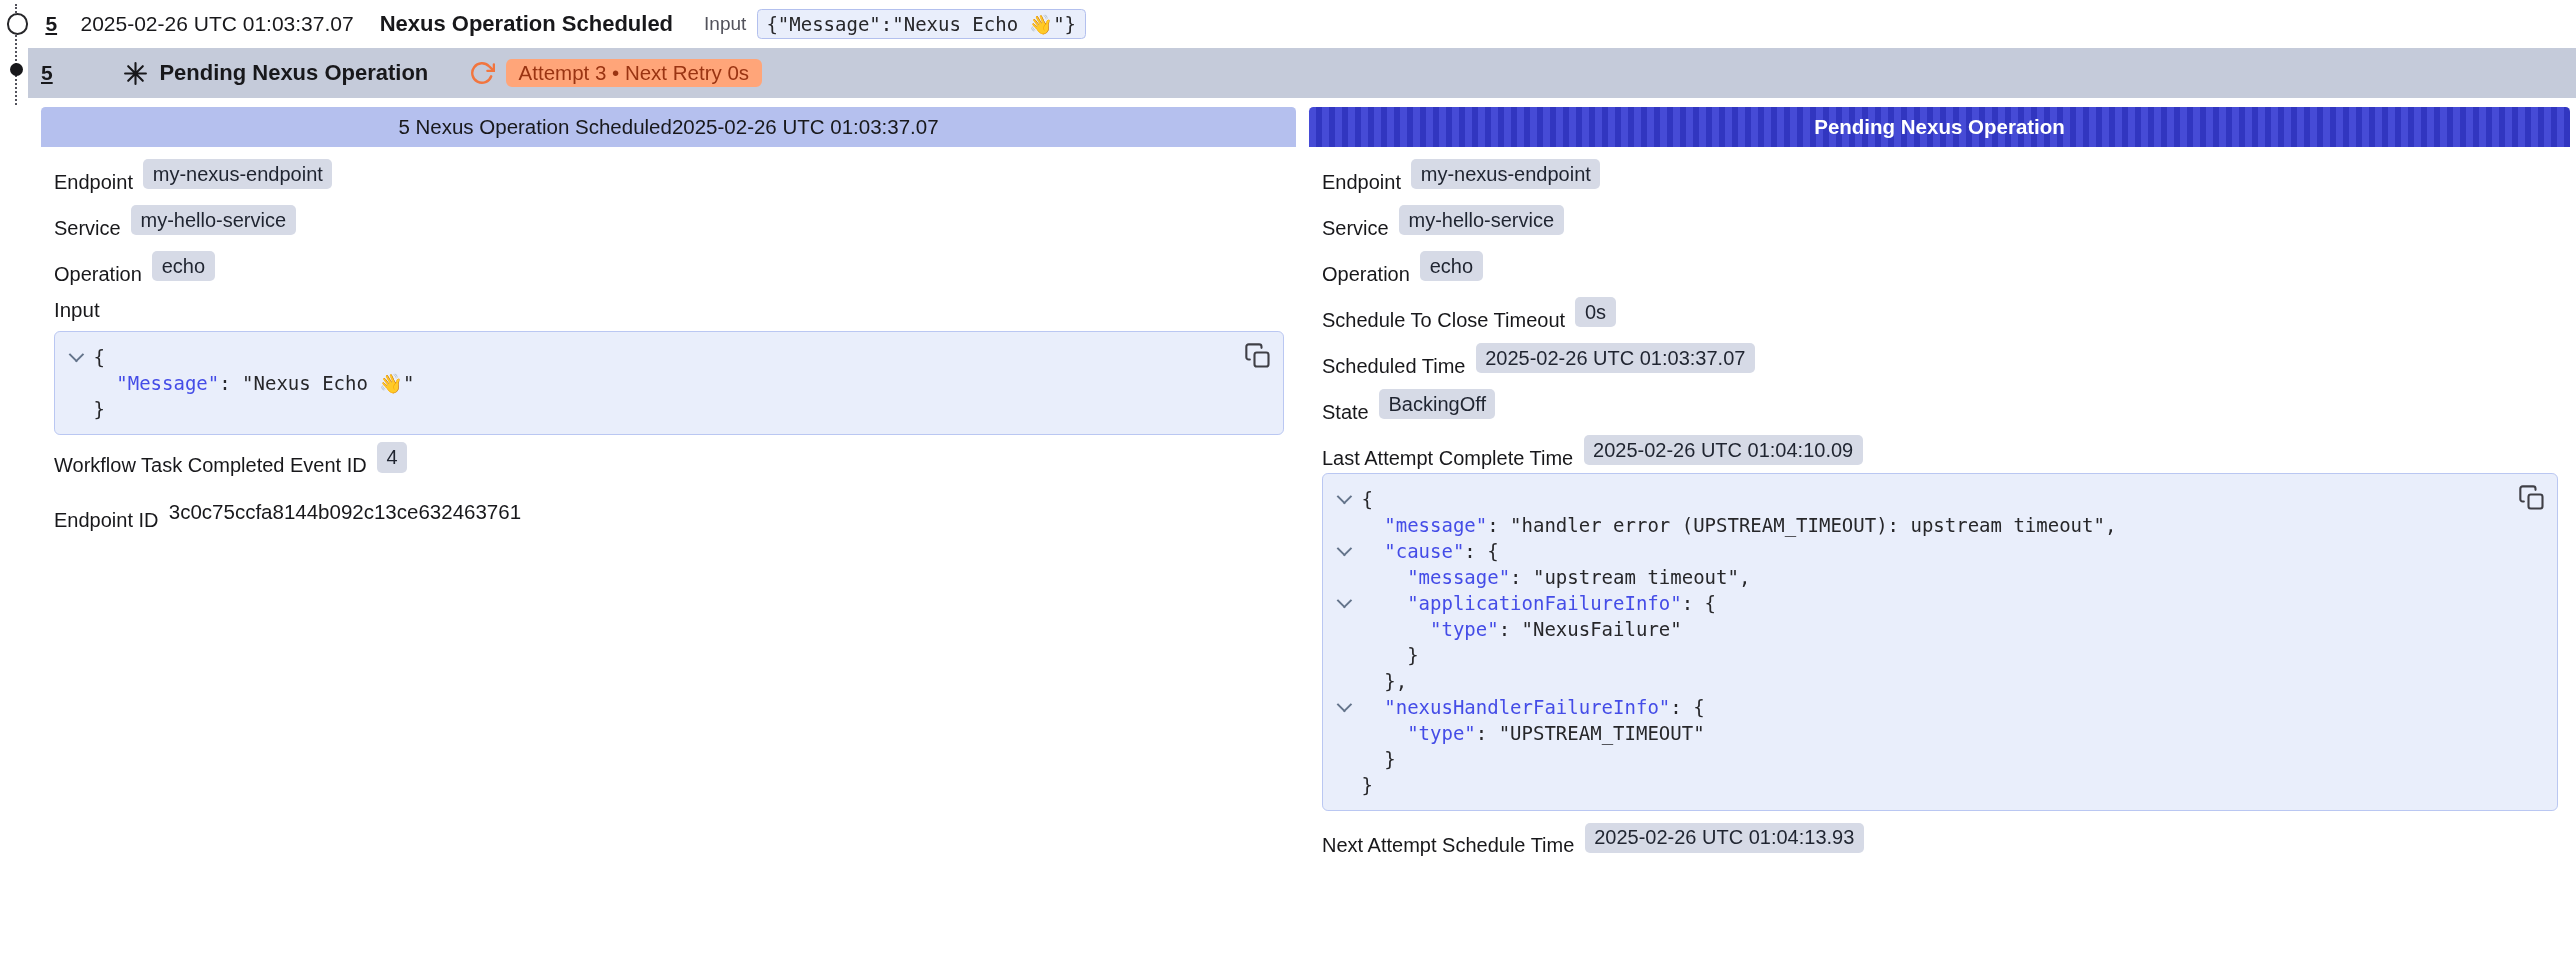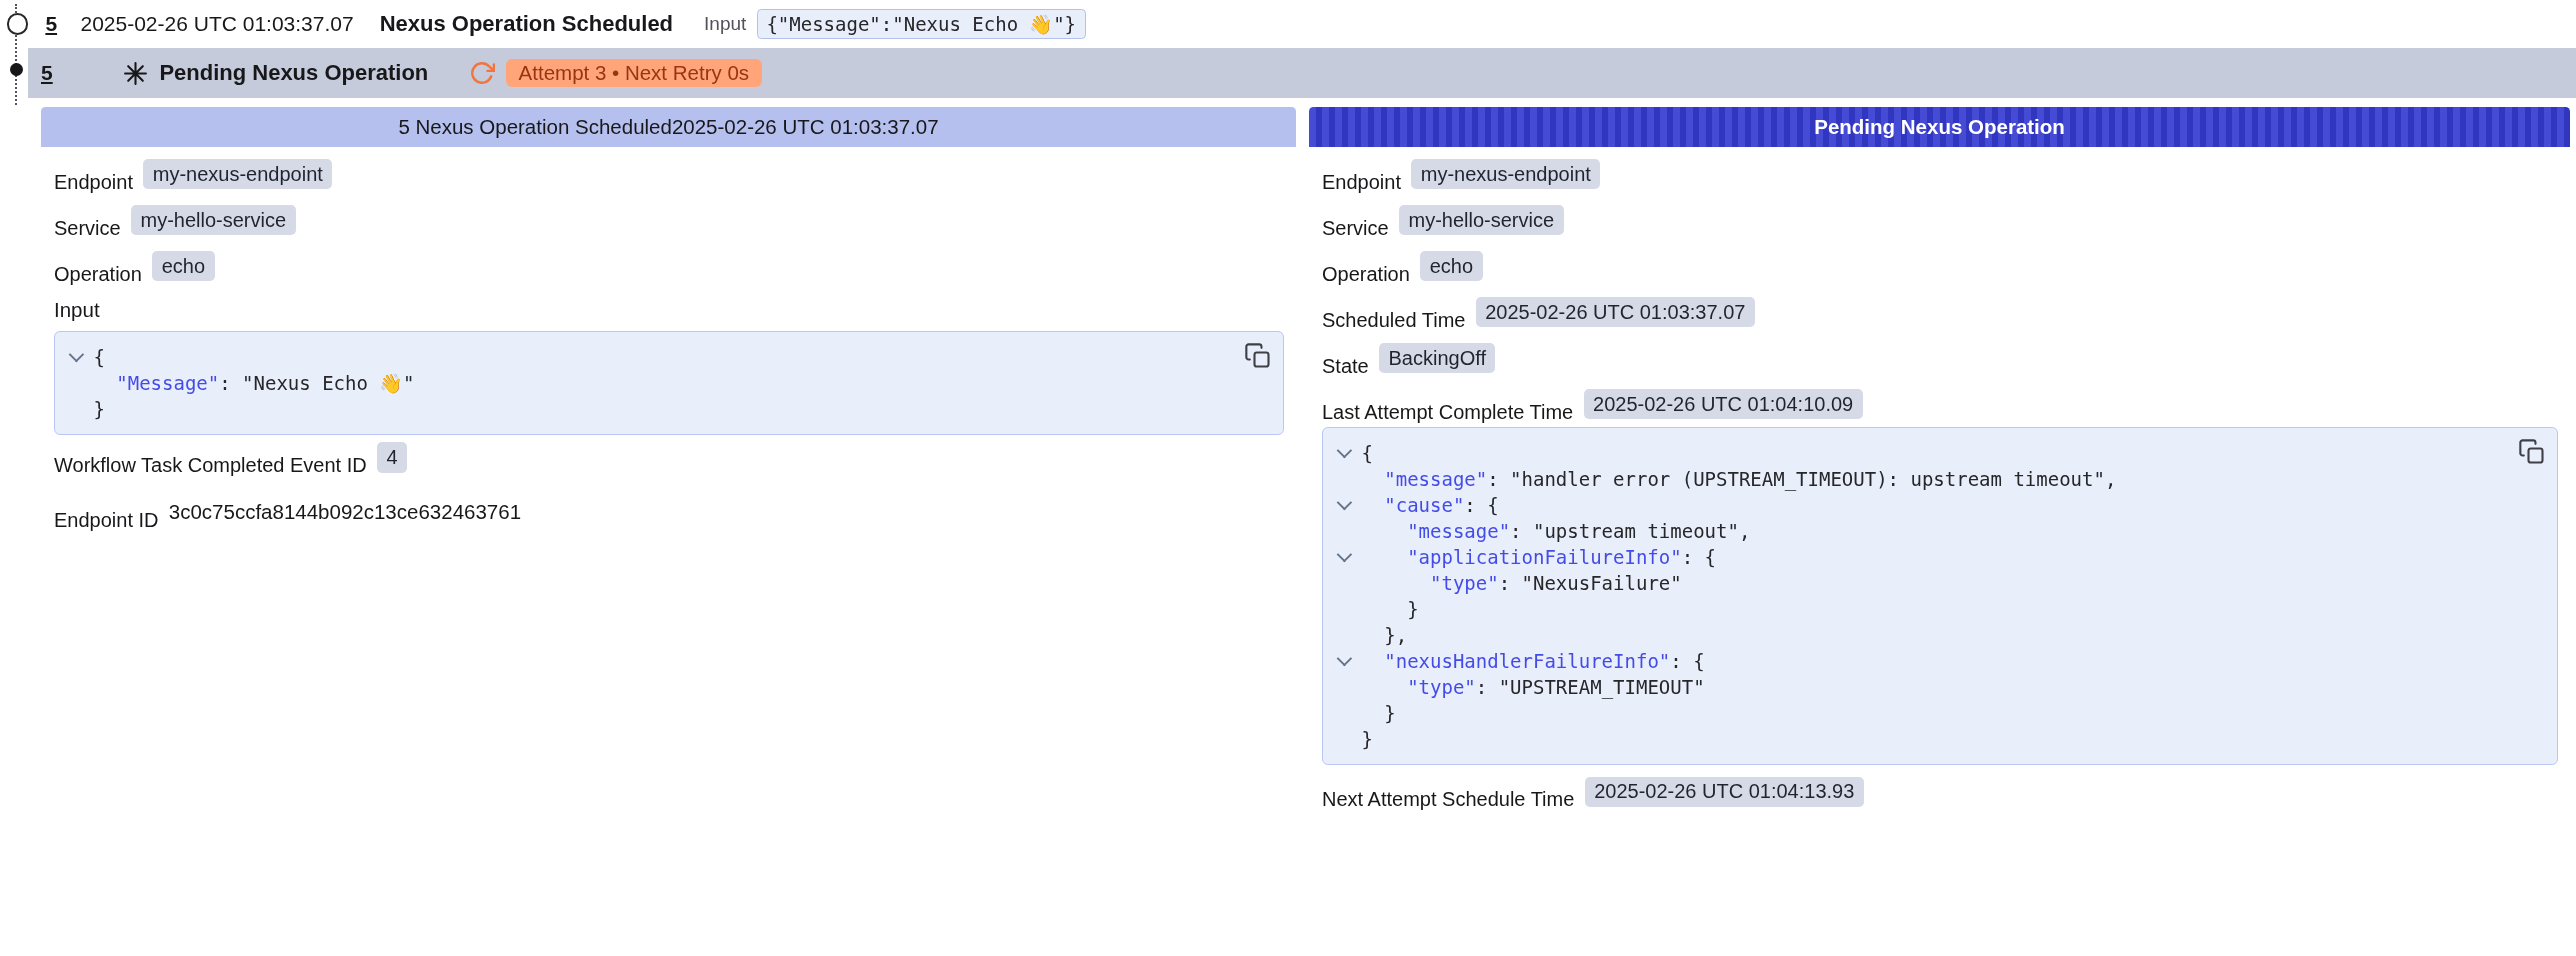--- a/index.html
+++ b/index.html
@@ -179,20 +179,24 @@
         </div>
         <div class="field-row">
           <span class="field-label">Service</span>
           <span class="chip">my-hello-service</span>
         </div>
         <div class="field-row">
           <span class="field-label">Operation</span>
           <span class="chip">echo</span>
         </div>
         <div class="field-row">
+          <span class="field-label">Schedule To Close Timeout</span>
+          <span class="chip">0s</span>
+        </div>
+        <div class="field-row">
           <span class="field-label">Scheduled Time</span>
           <span class="chip">2025-02-26 UTC 01:03:37.07</span>
         </div>
         <div class="field-row">
           <span class="field-label">State</span>
           <span class="chip">BackingOff</span>
         </div>
         <div class="field-row">
           <span class="field-label">Last Attempt Complete Time</span>
           <span class="chip">2025-02-26 UTC 01:04:10.09</span>

